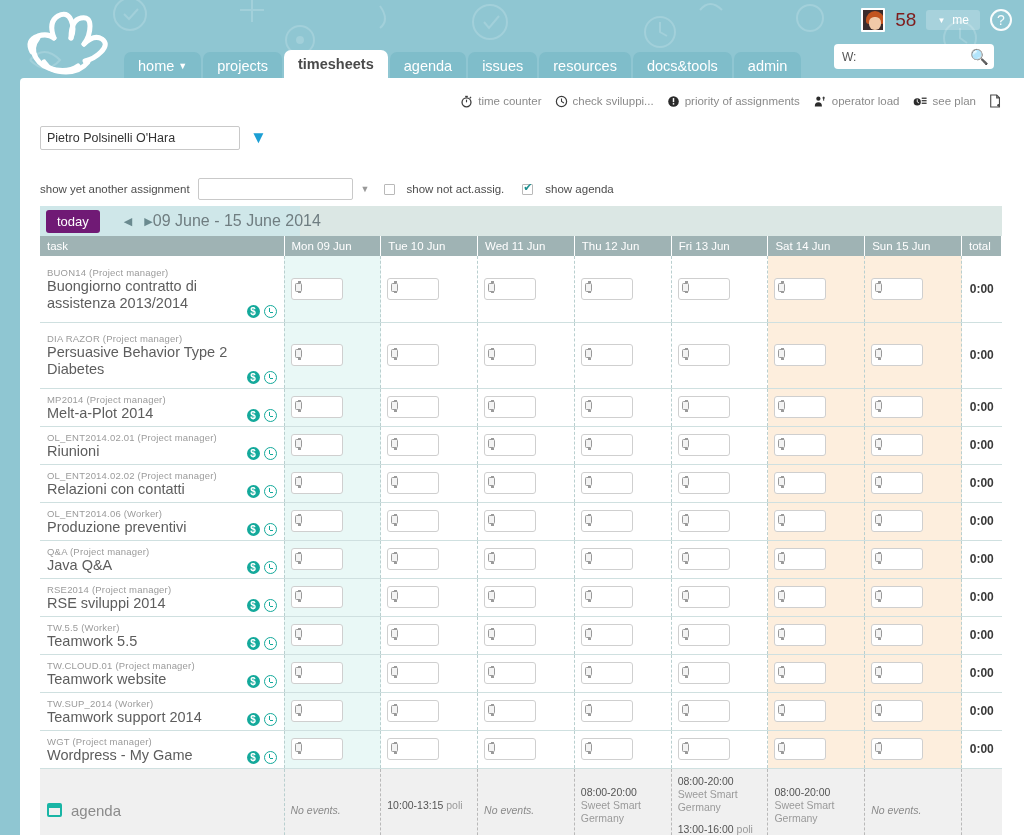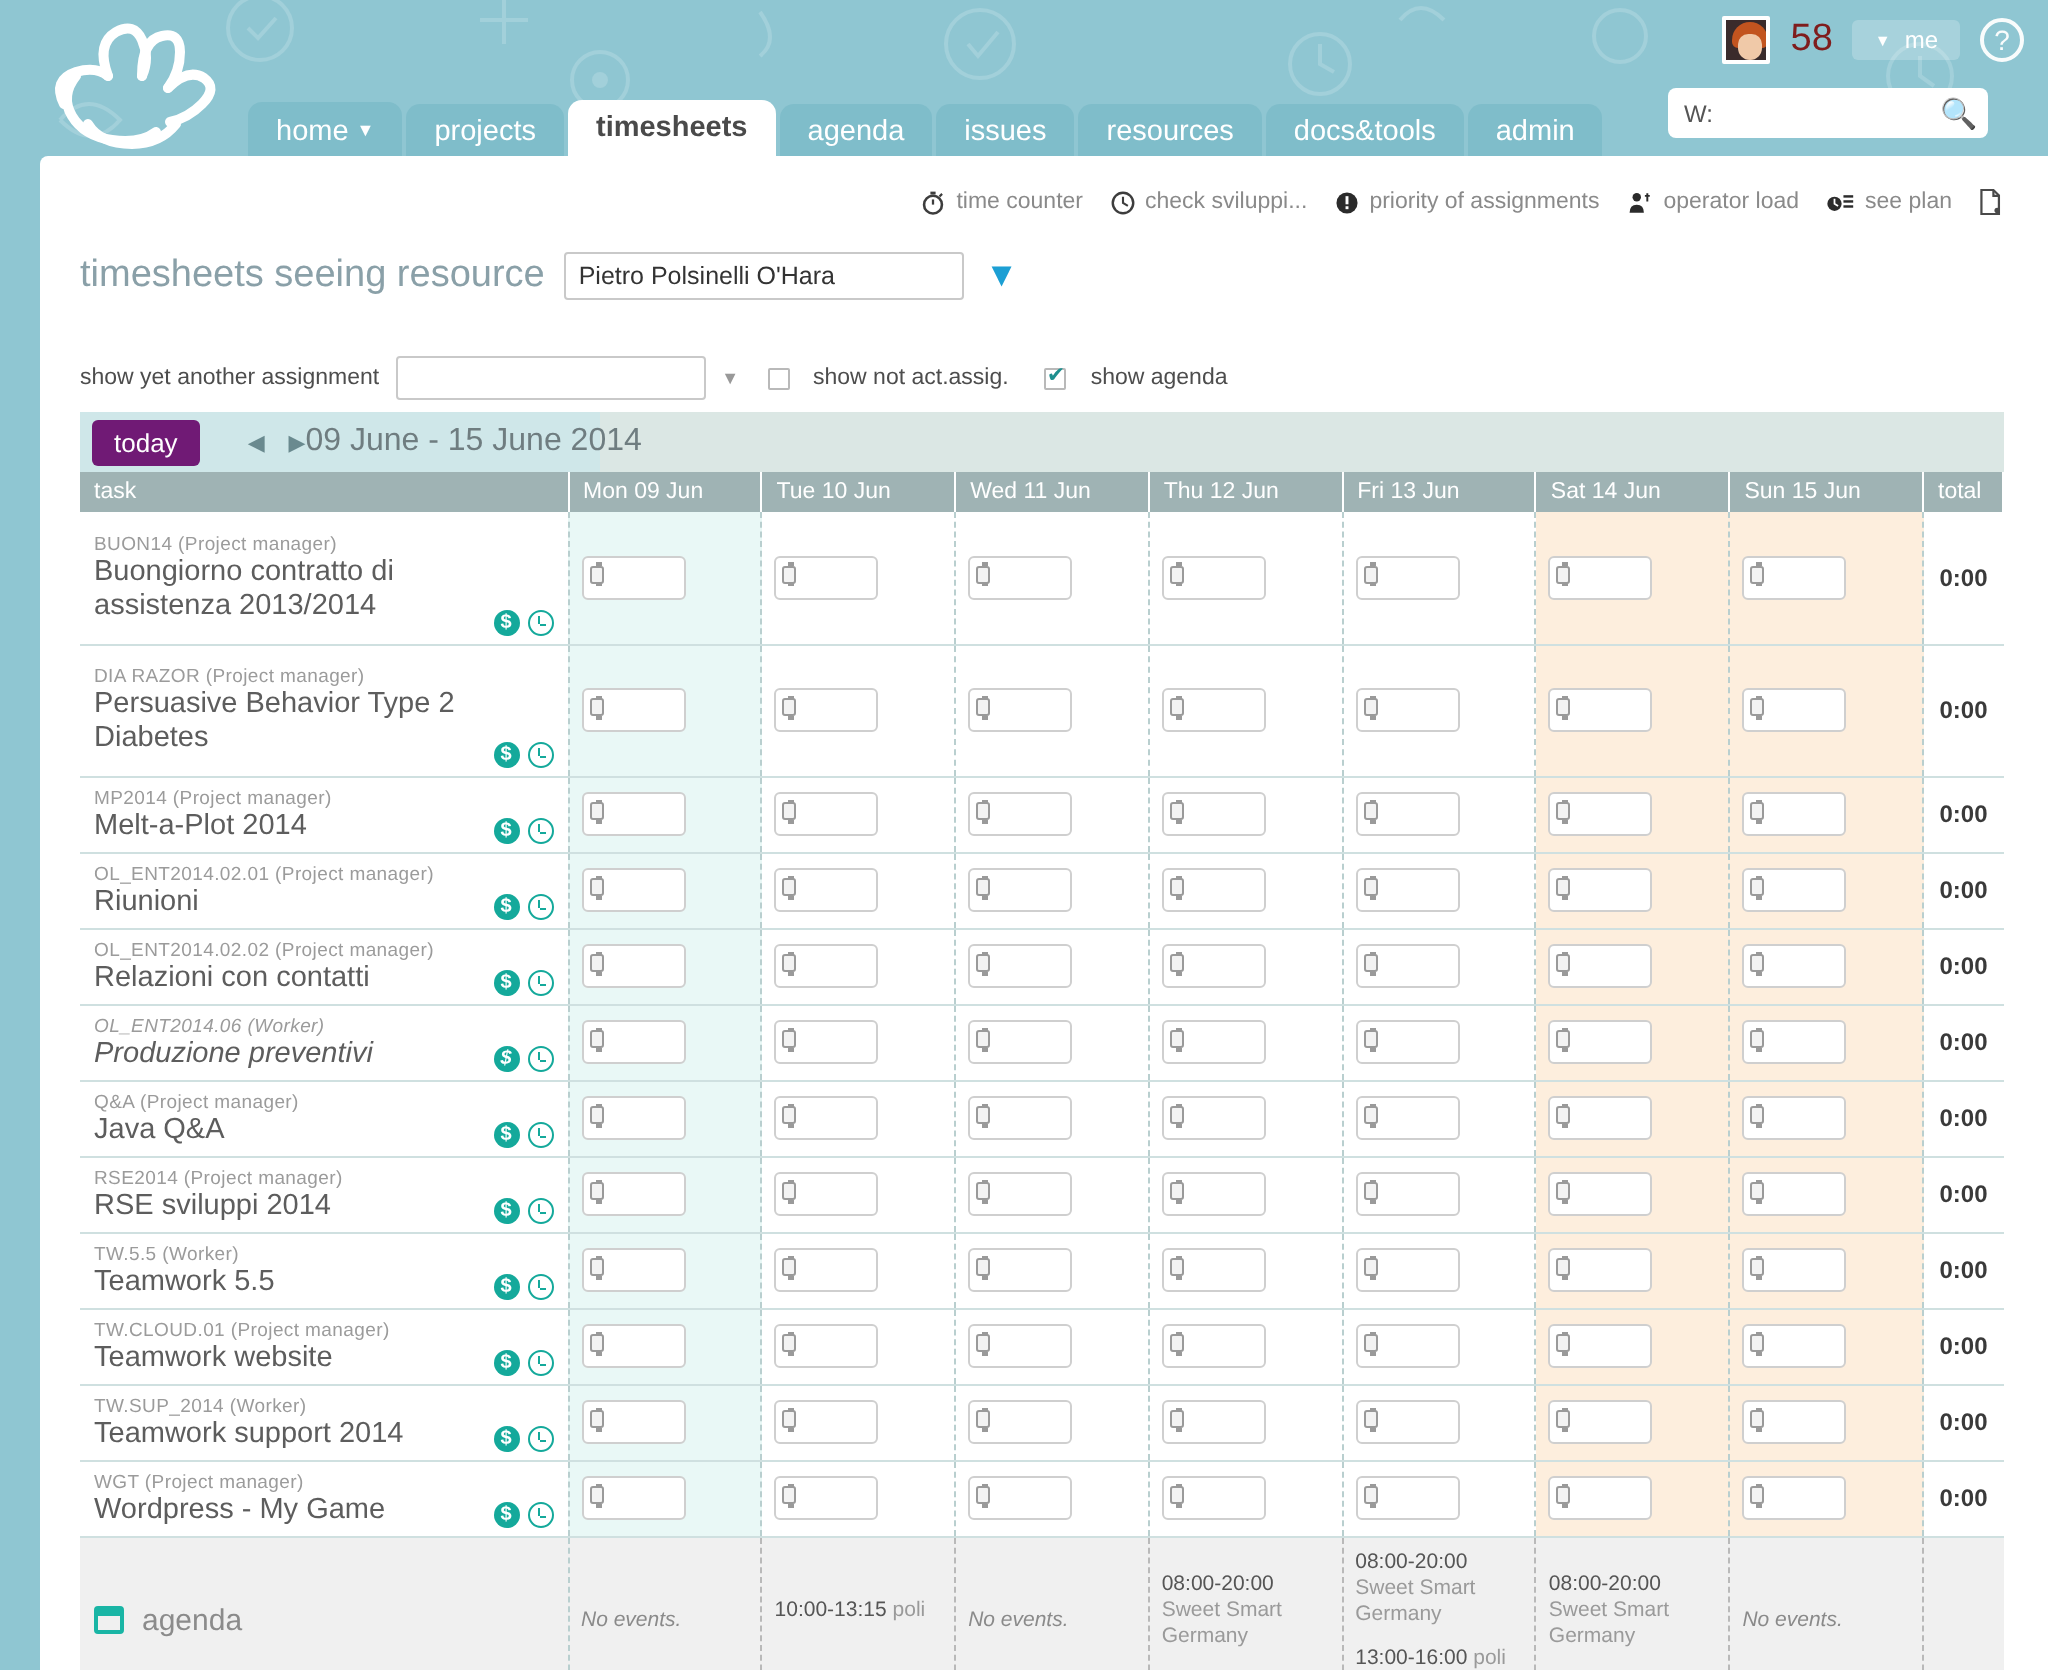--- a/index.html
+++ b/index.html
@@ -309,21 +309,20 @@
       <svg width="12" height="14" viewBox="0 0 14 16">
           <path d="M2 1 h7 l3.2 3.2 V15 H2 Z" fill="none" stroke="#4a4a4a" stroke-width="1.3"></path>
           <path d="M9 1 v3.4 h3.2" fill="none" stroke="#4a4a4a" stroke-width="1.3"></path>
           <circle cx="11.2" cy="13" r="1.6" fill="#4a4a4a"></circle>
         </svg>
       <span></span>
     </div>
   </div>
 
   <div id="resource-row">
-    <div id="resource-label">timesheets seeing resource</div>
     <input id="resource-select" value="Pietro Polsinelli O'Hara" style="">
     <div id="resource-caret">▼</div>
   </div>
 
   <div id="assign-row">
     <span>show yet another assignment</span>
     <input id="assign-input" value="" style="">
     <span id="assign-caret">▼</span>
     <span class="chk"></span>
     <span class="chk-label">show not act.assig.</span>
@@ -617,21 +616,21 @@
             </td>
             <td class="day-cell weekend">
               <span class="hour-input">
                 <span class="watch"></span>
                 <input value="" style="">
               </span>
             </td>
             <td class="total-cell">0:00</td>
           </tr>
           <tr>
-            <td class="task-cell" style="height: 38px; font-style: italic;">
+            <td class="task-cell" style="height: 38px;">
               <div class="task-code">OL_ENT2014.06 (Worker)</div>
               <div class="task-name">Produzione preventivi</div>
               <div class="task-icons">
                 <span class="ic ic-dollar">$</span>
                 <span class="ic ic-clock"></span>
               </div>
             </td>
             <td class="day-cell today">
               <span class="hour-input">
                 <span class="watch"></span>

